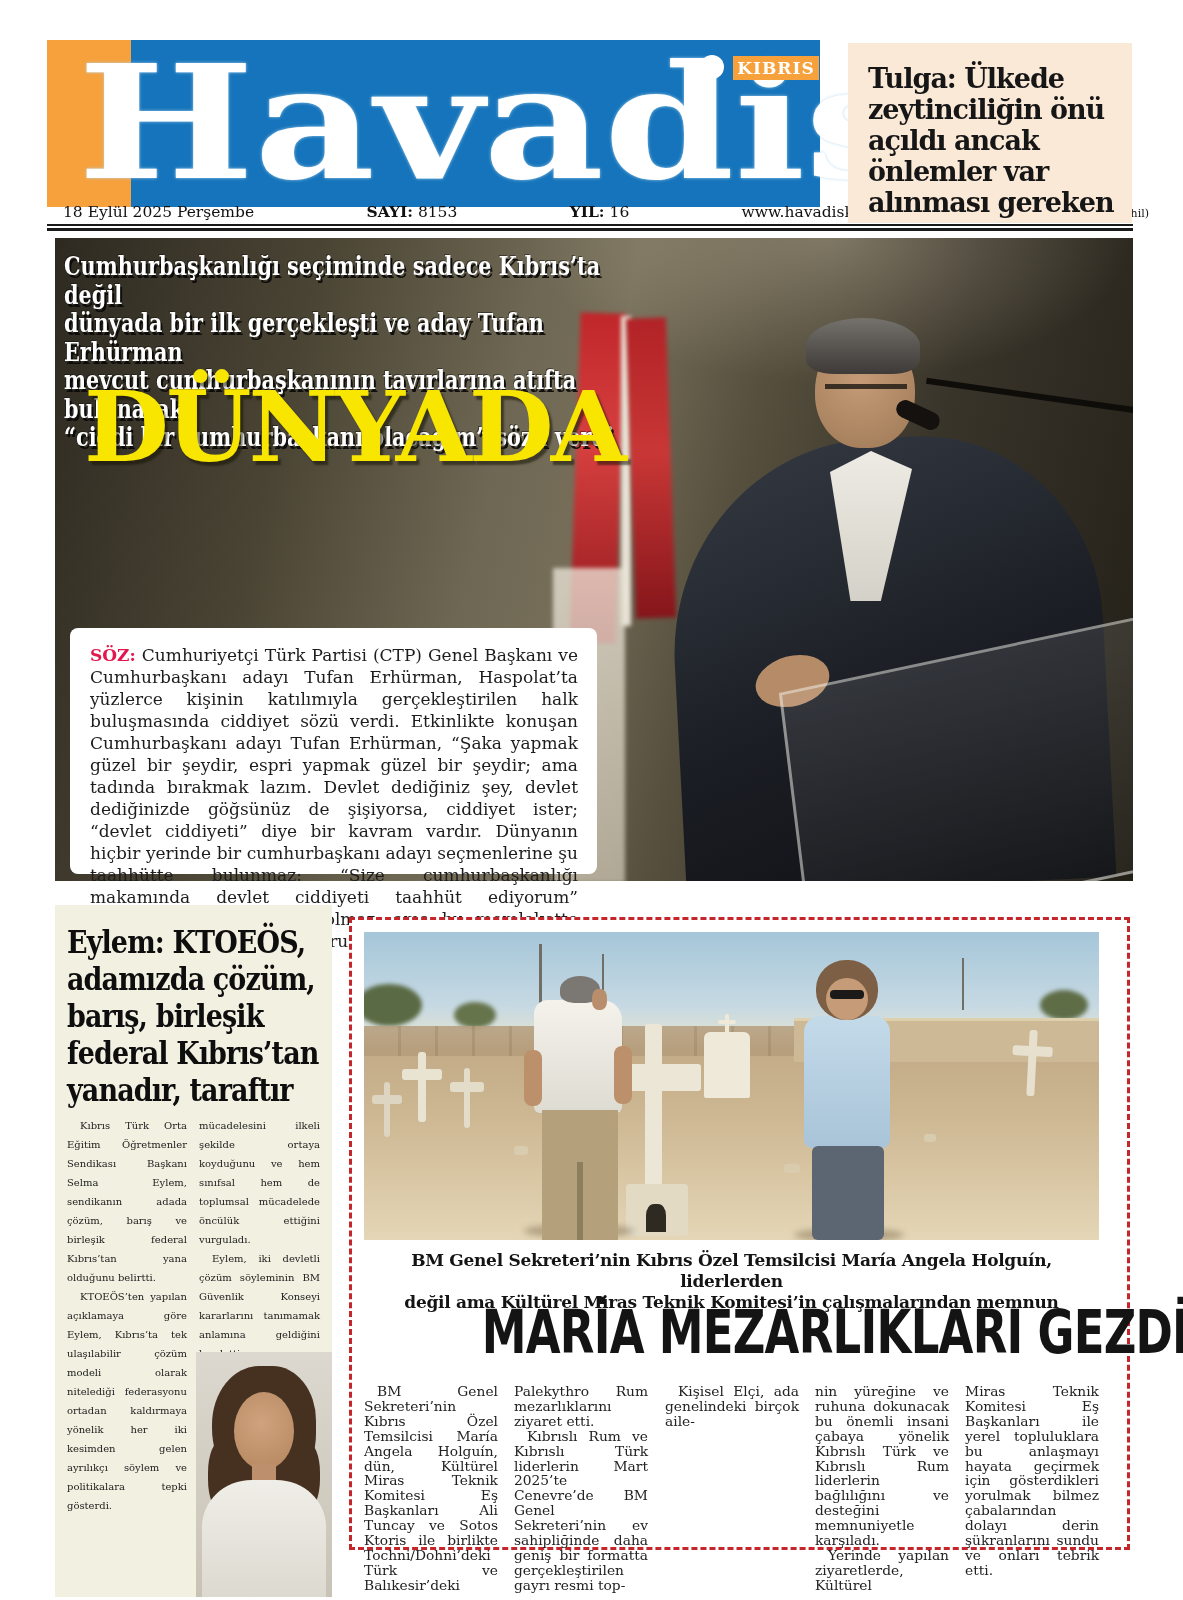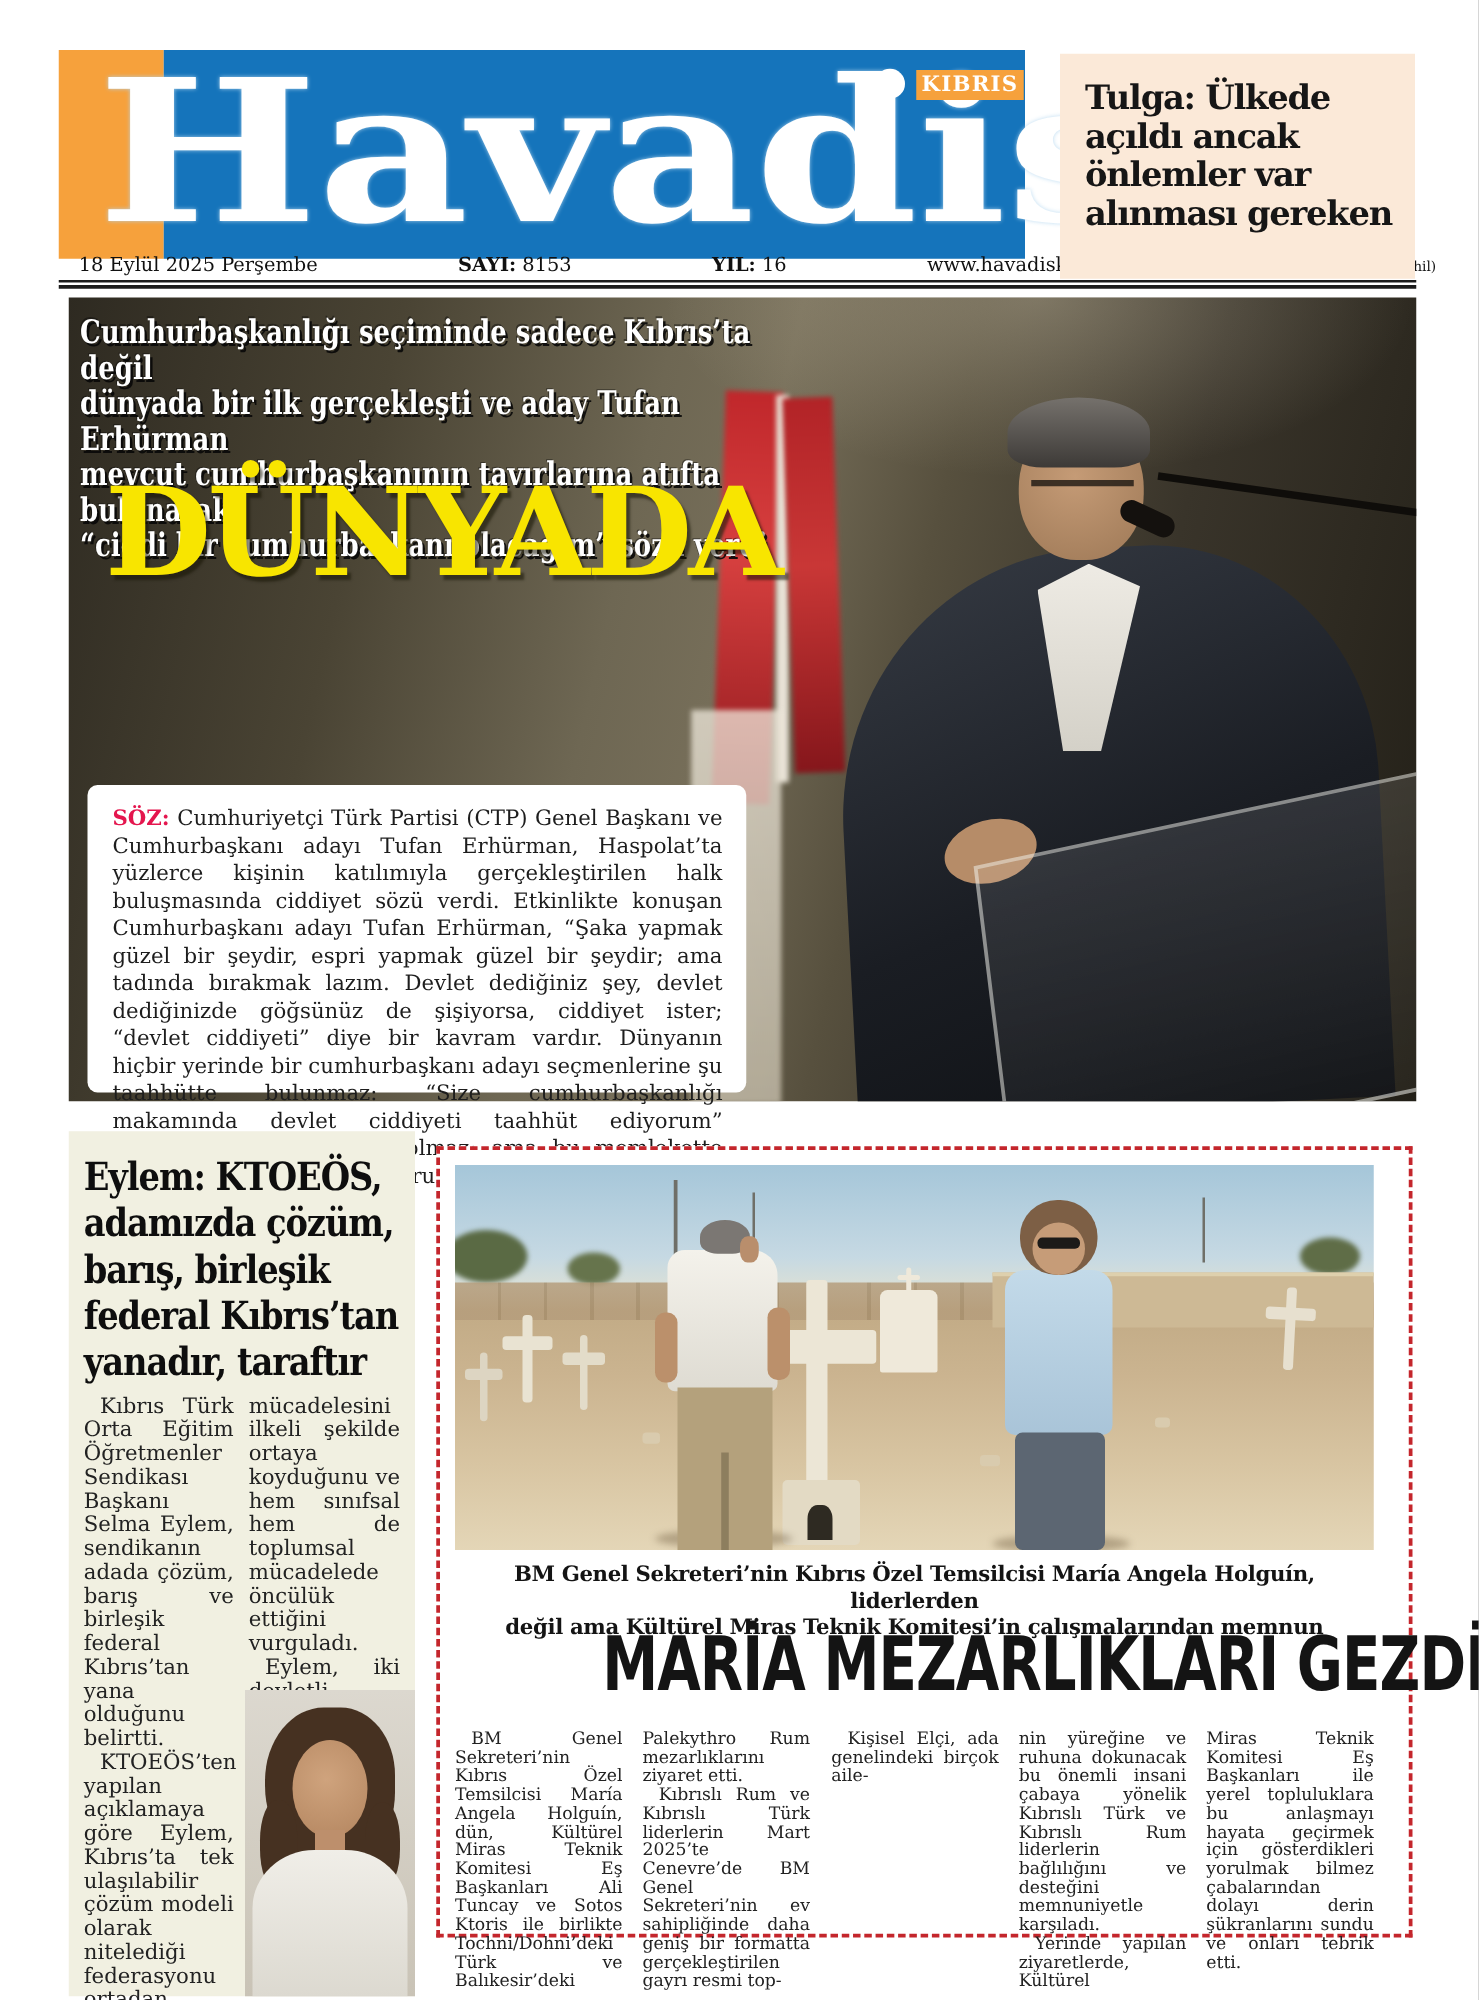--- a/index.html
+++ b/index.html
@@ -63,21 +63,21 @@
   .hl-l1 { top:378px; } .hl-l2 { top:500px; }
   .soz-box { left:70px; top:628px; width:527px; height:246px; background:#fff; border-radius:8px; padding:16px 19px 0 20px; }
   .soz-box p { font-size:17px; line-height:22px; text-align:justify; color:#1d1d1d; }
   .soz-label { color:#e4164e; font-weight:bold;margin-top:22px; }
 
   
   .union-box { left:55px; top:905px; width:277px; height:692px; background:#f1f0e1; }
   .union-hl { left:67px; top:924px; width:300px; transform:scaleX(.87); transform-origin:left top; }
   .union-hl .para { font-weight:bold; font-size:31px; line-height:37px; color:#0e0e0e; letter-spacing:-1px; }
   .u-col { top:1116px; }
-  .u-col .para { font-size:17px; line-height:19px; text-align:justify; color:#222; }
+  .u-col .para { font-size:10px; line-height:19px; text-align:justify; color:#222; }
   .u-col1 { left:67px; width:120px; }
   .u-col2 { left:199px; width:121px; }
   .portrait { left:196px; top:1352px; width:136px; height:245px; overflow:hidden;
               background:linear-gradient(#dcd8cf,#c9c3b6); }
   .por-hair { left:16px; top:14px; width:104px; height:130px; border-radius:52% 48% 55% 60%; background:#463121; }
   .por-curl-l { left:12px; top:88px; width:30px; height:72px; border-radius:45%; background:#463121; }
   .por-curl-r { left:96px; top:90px; width:28px; height:68px; border-radius:45%; background:#463121; }
   .por-face { left:38px; top:40px; width:60px; height:78px; border-radius:50%; background:radial-gradient(circle at 45% 40%, #cfa37d, #b3855f); }
   .por-neck { left:56px; top:112px; width:24px; height:20px; background:#bd8f6c; }
   .por-body { left:6px; top:128px; width:124px; height:117px; border-radius:40% 40% 0 0; background:linear-gradient(#f0eee8,#dcd9d0); }
@@ -156,20 +156,21 @@
       <span>www.havadiskibris.com</span>
       <span><b>5 TL</b> <span class="small">(KDV Dahil)</span></span>
     </div>
     <div class="abs rule-thin"></div>
     <div class="abs rule-thick"></div>
   </header>
 
   <section class="abs tulga">
     <div>
         <p class="para">Tulga: Ülkede</p>
+        <p class="para">zeytinciliğin önü</p>
         <p class="para">açıldı ancak</p>
         <p class="para">önlemler var</p>
         <p class="para">alınması gereken</p>
       </div>
   </section>
 
   <section class="abs lead-photo">
     <div class="abs flag-a"></div>
     <div class="abs flag-w"></div>
     <div class="abs flag-b"></div>

